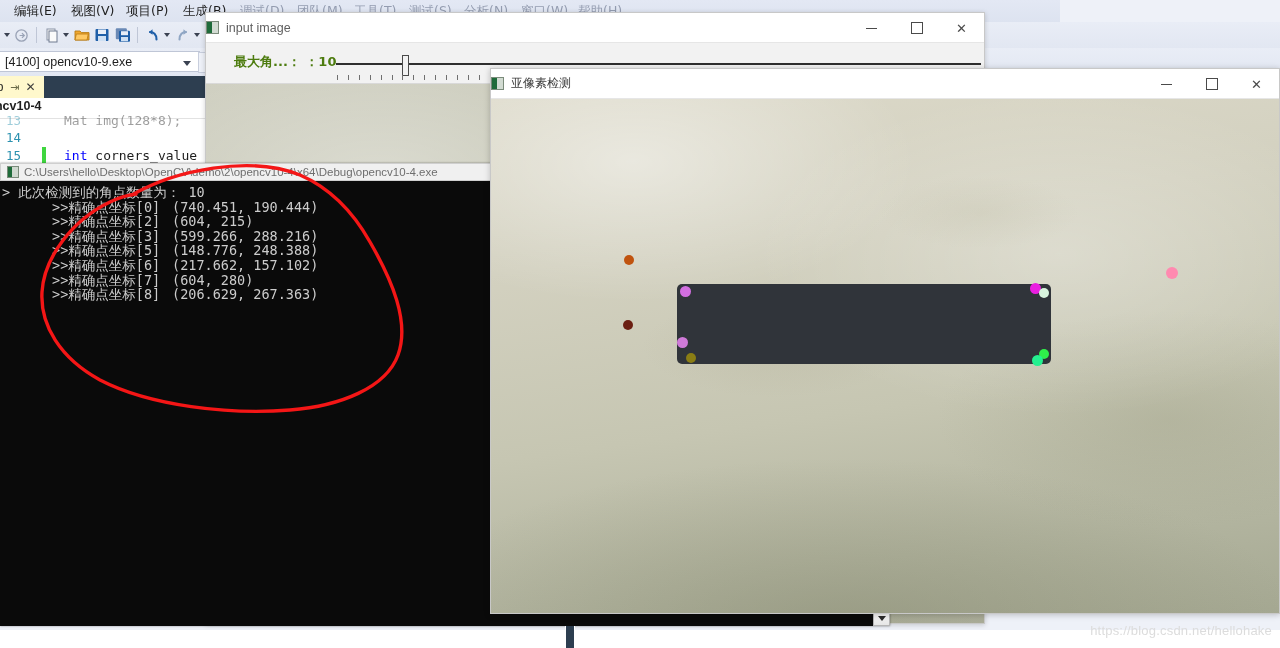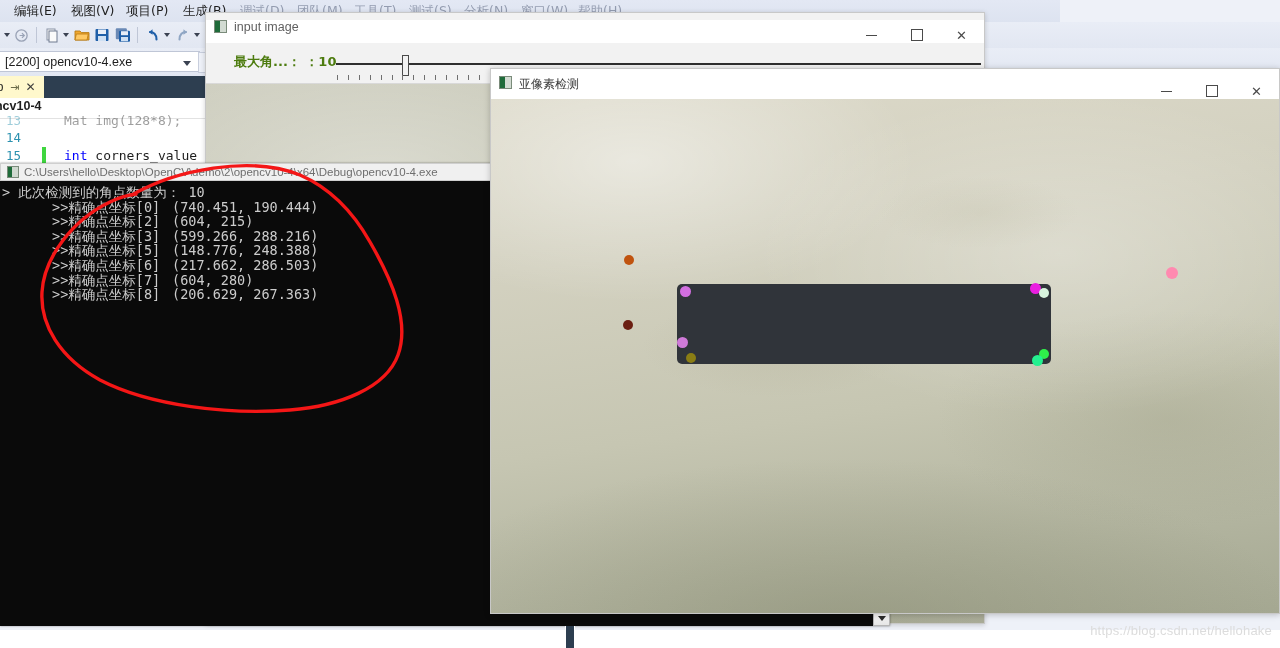--- a/index.html
+++ b/index.html
@@ -260,27 +260,26 @@
     position: absolute;
     left: 205px; top: 12px;
     width: 780px; height: 612px;
     background: #f2f2f2;
     border: 1px solid #c8c8c8;
     box-sizing: border-box;
     box-shadow: 0 1px 5px rgba(0,0,0,0.18);
     overflow: hidden;
   }
   .win-titlebar {
-    position: absolute; left: 0; top: 7px;
+    position: absolute; left: 0; top: 0;
     width: 100%; height: 30px;
     background: #ffffff;
     border-bottom: 1px solid #e6e6e6;
     box-sizing: border-box;
-    display: flex; align-items: flex-start;
-    padding-left: 8px;
+    display: flex; align-items: center;
   }
   .win-icon {
     width: 13px; height: 13px; margin-right: 7px;
     background: linear-gradient(90deg,#1f6b3a 0 45%, #d2dbd2 45% 100%);
     border: 1px solid #7a8b7a;
     box-sizing: border-box;
   }
   .win-title {
     font-size: 12.5px; color: #5f5f5f;
     font-family: "Liberation Sans", sans-serif;
@@ -489,21 +488,21 @@
             </svg>
         </span>
         <span>Application Insights</span>
         <span class="ai-caret"></span>
         <span class="ai-overflow">▾<br>▾</span>
       </div>
     </div>
 
     <div class="vs-debugbar">
       <div class="proc-combo">
-        <span class="txt">[2200] opencv10-4.exe</span>
+        <span class="txt">[4100] opencv10-9.exe</span>
         <span class="cb-caret"></span>
       </div>
       <div class="proc-after">●</div>
     </div>
 
     <div class="vs-tabstrip">
       <div class="vs-tab">
         <span class="label">pp</span>
         <span class="pin">⇥</span>
         <span class="close">✕</span>
@@ -629,21 +628,21 @@
     <div class="console-title">
       <span class="cicon"></span>
       <span class="ctxt">C:\Users\hello\Desktop\OpenCV\demo\2\opencv10-4\x64\Debug\opencv10-4.exe</span>
     </div>
     <div class="console-body">
       <div class="con-line con-head" style="margin-top:4px">&gt; 此次检测到的角点数量为： 10</div>
       <div class="con-line con-indent"><span class="con-idx">&gt;&gt;精确点坐标[0]</span><span>(740.451, 190.444)</span></div>
       <div class="con-line con-indent"><span class="con-idx">&gt;&gt;精确点坐标[2]</span><span>(604, 215)</span></div>
       <div class="con-line con-indent"><span class="con-idx">&gt;&gt;精确点坐标[3]</span><span>(599.266, 288.216)</span></div>
       <div class="con-line con-indent"><span class="con-idx">&gt;&gt;精确点坐标[5]</span><span>(148.776, 248.388)</span></div>
-      <div class="con-line con-indent"><span class="con-idx">&gt;&gt;精确点坐标[6]</span><span>(217.662, 286.503)</span></div>
+      <div class="con-line con-indent"><span class="con-idx">&gt;&gt;精确点坐标[6]</span><span>(217.662, 157.102)</span></div>
       <div class="con-line con-indent"><span class="con-idx">&gt;&gt;精确点坐标[7]</span><span>(604, 280)</span></div>
       <div class="con-line con-indent"><span class="con-idx">&gt;&gt;精确点坐标[8]</span><span>(206.629, 267.363)</span></div>
     </div>
     <div class="console-scroll-btn"></div>
   </div>
 
   <div class="sub-win">
     <div class="win-titlebar">
       <span class="win-icon"></span>
       <span class="win-title cjk">亚像素检测</span>

